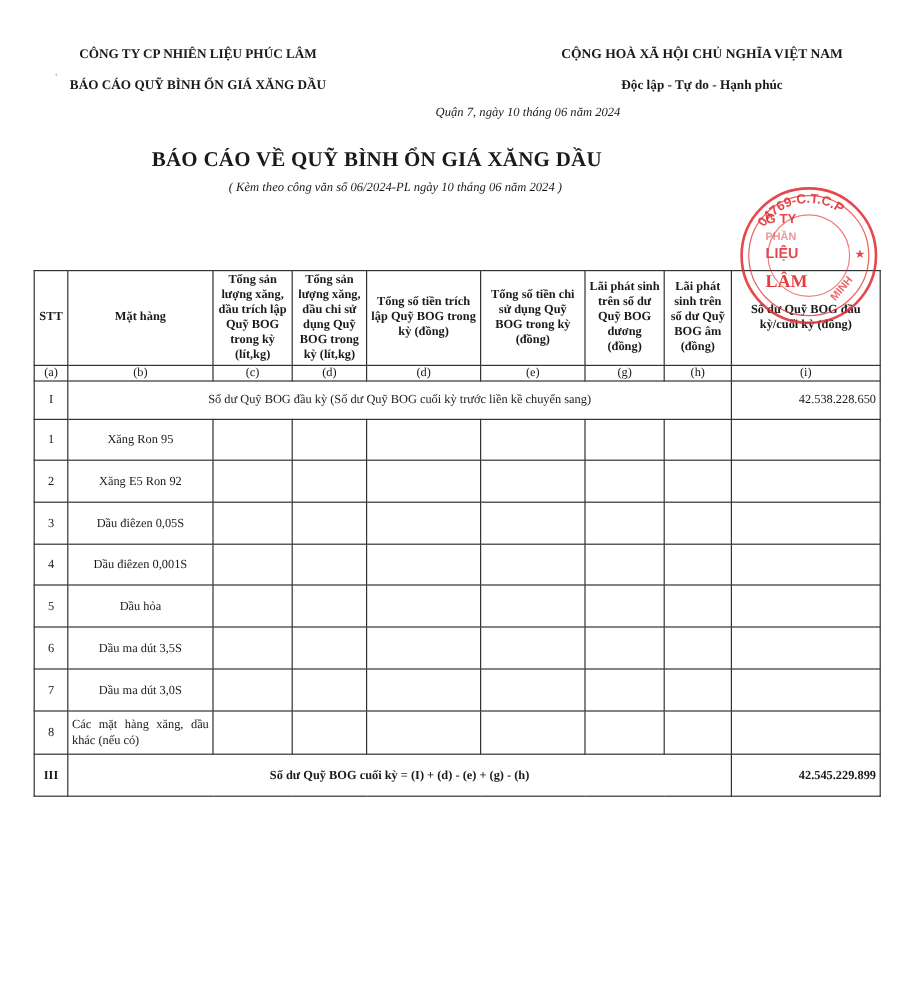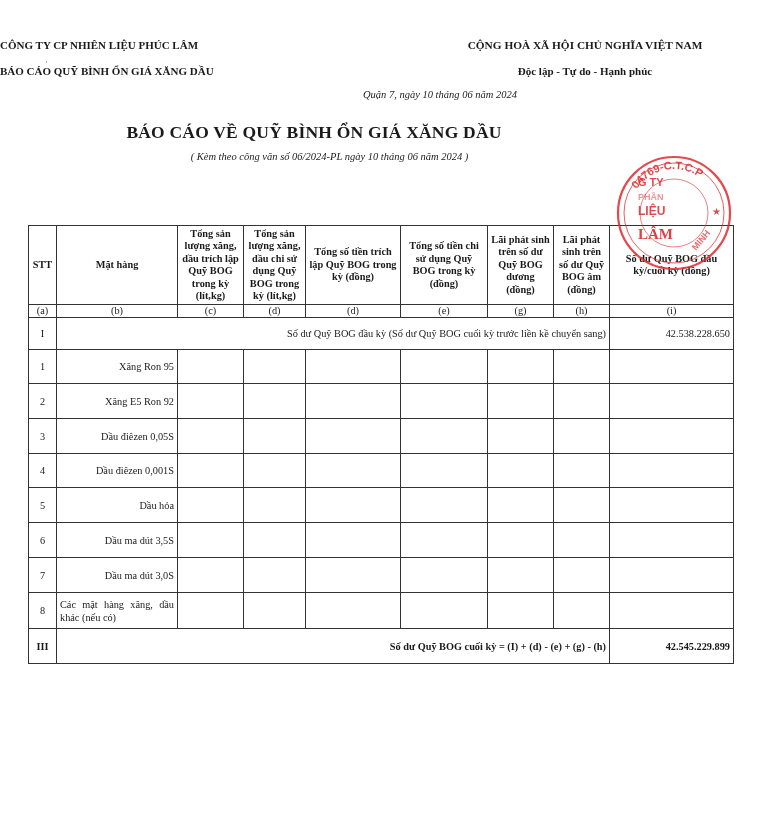--- a/index.html
+++ b/index.html
@@ -1,31 +1,31 @@
 <!DOCTYPE html>
 <html><head>
 <meta charset="utf-8">
 <style>
   html, body { margin: 0; padding: 0; background: #ffffff; }
   body { width: 759px; height: 820px; position: relative; overflow: hidden;
          font-family: "Liberation Serif", "DejaVu Serif", serif; color: #1a1a1a; }
   .abs { position: absolute; }
-  .hdr-left { left: 0; width: 330px; font-weight: bold; font-size: 11px; }
+  .hdr-left { left: 0; width: 330px; text-align: center; font-weight: bold; font-size: 11px; }
   .hdr-right { left: 400px; width: 370px; text-align: center; font-weight: bold; font-size: 11px; }
   .date { left: 300px; width: 280px; text-align: center; font-style: italic; font-size: 10.5px; }
   .title { left: 0; width: 628px; text-align: center; font-weight: bold; font-size: 17.5px; letter-spacing: 0.2px; }
   .subtitle { left: 0; width: 759px; text-align: center; font-style: italic; font-size: 10.5px; }
   .intro { left: 28px; width: 710px; text-align: center; font-size: 10.3px; line-height: 14px; }
   table.report { position: absolute; left: 28px; top: 225px; border-collapse: collapse; table-layout: fixed;
                  font-size: 10.3px; }
   table.report td, table.report th { border: 1px solid #333; padding: 0 3px; vertical-align: middle; }
   table.report th { font-weight: bold; text-align: center; line-height: 12.5px; }
   .idx td { text-align: center; height: 12px; font-size: 10.3px; line-height: 12px; }
   .c-stt { text-align: center; }
-  .c-item { text-align: right; line-height: 13px; }
+  .c-item { text-align: center; line-height: 13px; }
   .num { text-align: right; }
   .bottom { vertical-align: bottom !important; padding-bottom: 2px !important; }
   .bold { font-weight: bold; }
   .stamp { position: absolute; left: 600px; top: 143px; width: 140px; height: 140px; pointer-events: none; }
   .tick { left: 46px; top: 60px; font-size: 8px; color: #777; }
 </style>
 </head>
 <body>
 
 <div class="abs hdr-left" style="top:39px;">CÔNG TY CP NHIÊN LIỆU PHÚC LÂM</div>

